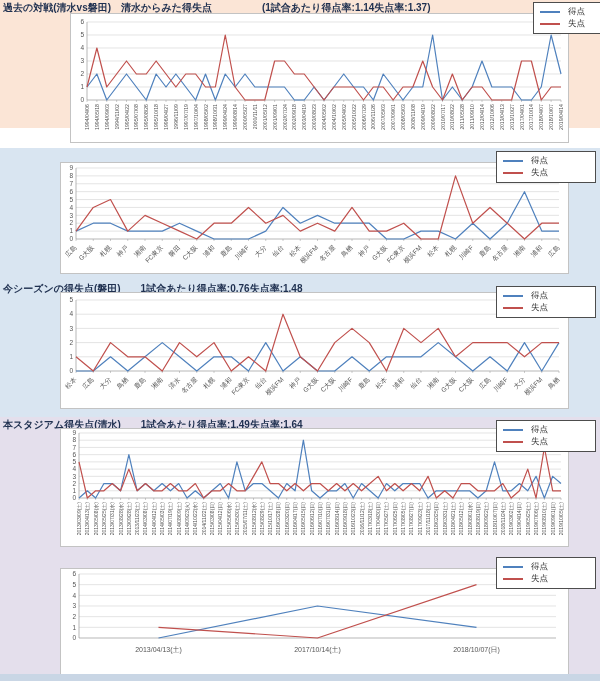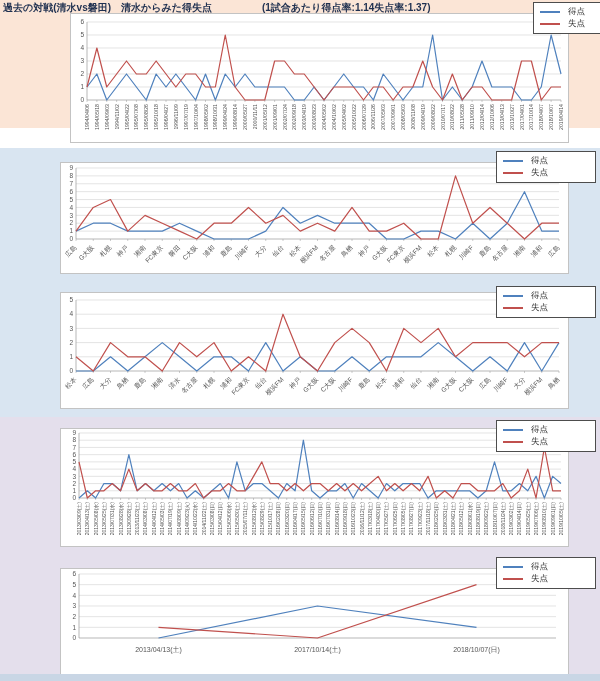--- a/index.html
+++ b/index.html
@@ -248,20 +248,21 @@
           <span class="legend-label">得点</span>
         </div>
       <div class="legend-row">
           <span class="swatch" style="background: rgb(192, 80, 77);"></span>
           <span class="legend-label">失点</span>
         </div>
     </div>
   </div>
 
   <div class="band band-3" style="top:281px;height:136px;">
+    <div class="chart-title">今シーズンの得失点(磐田)　　1試合あたり得点率:0.76失点率:1.48</div>
     <div class="chart-frame" style="left:60px;top:11px;width:507px;height:115px;">
       <svg id="chart2" width="507" height="115" viewBox="0 0 507 115">
           <line x1="15" x2="498" y1="78" y2="78" stroke="#9a9a9a" stroke-width="0.7"></line>
           <text x="12" y="80.2" text-anchor="end" font-size="6.5" fill="#555">0</text>
           <line x1="15" x2="498" y1="63.8" y2="63.8" stroke="#d9d9d9" stroke-width="0.7"></line>
           <text x="12" y="66" text-anchor="end" font-size="6.5" fill="#555">1</text>
           <line x1="15" x2="498" y1="49.599999999999994" y2="49.599999999999994" stroke="#d9d9d9" stroke-width="0.7"></line>
           <text x="12" y="51.8" text-anchor="end" font-size="6.5" fill="#555">2</text>
           <line x1="15" x2="498" y1="35.4" y2="35.4" stroke="#d9d9d9" stroke-width="0.7"></line>
           <text x="12" y="37.6" text-anchor="end" font-size="6.5" fill="#555">3</text>
@@ -338,20 +339,21 @@
           <span class="legend-label">得点</span>
         </div>
       <div class="legend-row">
           <span class="swatch" style="background: rgb(192, 80, 77);"></span>
           <span class="legend-label">失点</span>
         </div>
     </div>
   </div>
 
   <div class="band band-4" style="top:417px;height:140px;">
+    <div class="chart-title">本スタジアム得失点(清水)　　1試合あたり得点率:1.49失点率:1.64</div>
     <div class="chart-frame" style="left:60px;top:11px;width:507px;height:117px;">
       <svg id="chart3" width="507" height="117" viewBox="0 0 507 117">
           <line x1="18" x2="500" y1="69" y2="69" stroke="#9a9a9a" stroke-width="0.7"></line>
           <text x="15" y="71.2" text-anchor="end" font-size="6.5" fill="#555">0</text>
           <line x1="18" x2="500" y1="61.77777777777778" y2="61.77777777777778" stroke="#d9d9d9" stroke-width="0.7"></line>
           <text x="15" y="63.97777777777778" text-anchor="end" font-size="6.5" fill="#555">1</text>
           <line x1="18" x2="500" y1="54.55555555555556" y2="54.55555555555556" stroke="#d9d9d9" stroke-width="0.7"></line>
           <text x="15" y="56.75555555555556" text-anchor="end" font-size="6.5" fill="#555">2</text>
           <line x1="18" x2="500" y1="47.333333333333336" y2="47.333333333333336" stroke="#d9d9d9" stroke-width="0.7"></line>
           <text x="15" y="49.53333333333334" text-anchor="end" font-size="6.5" fill="#555">3</text>

